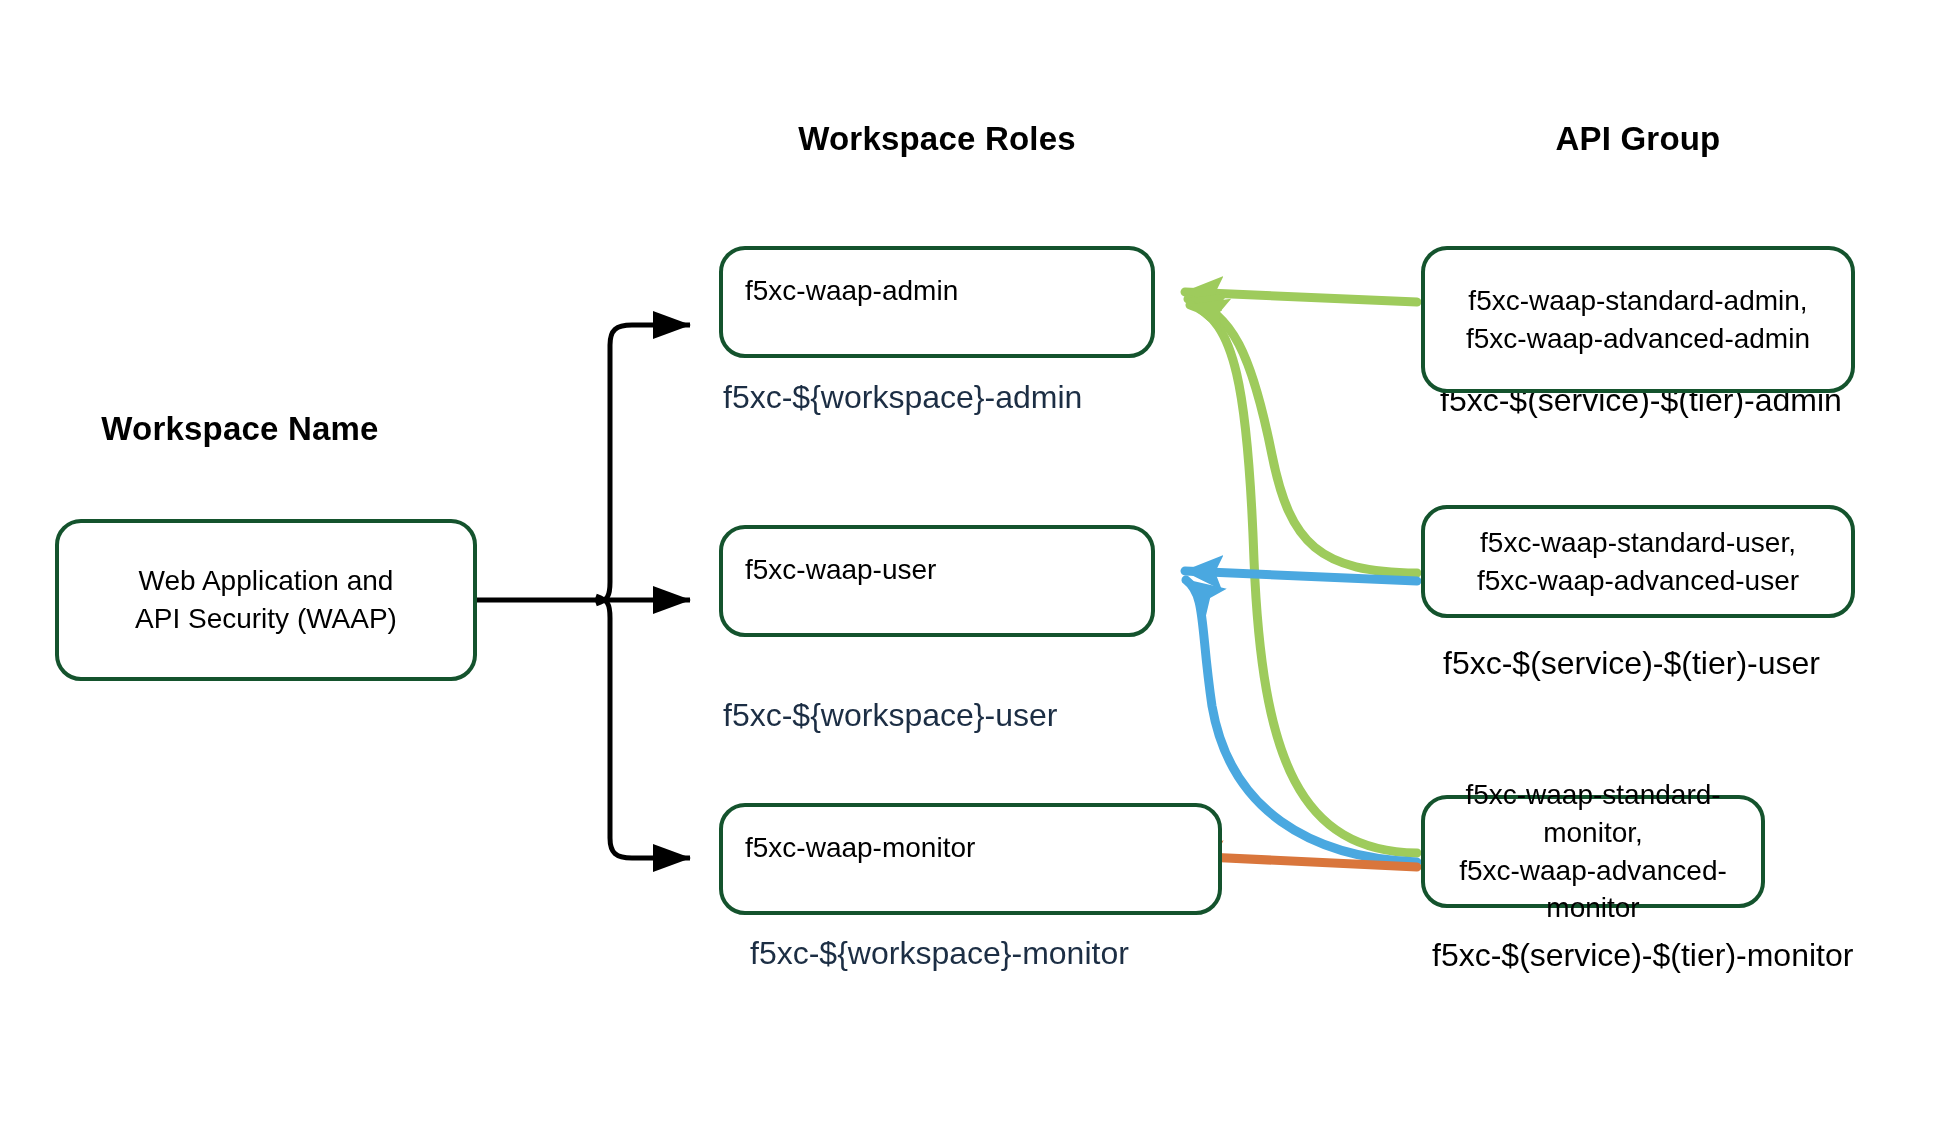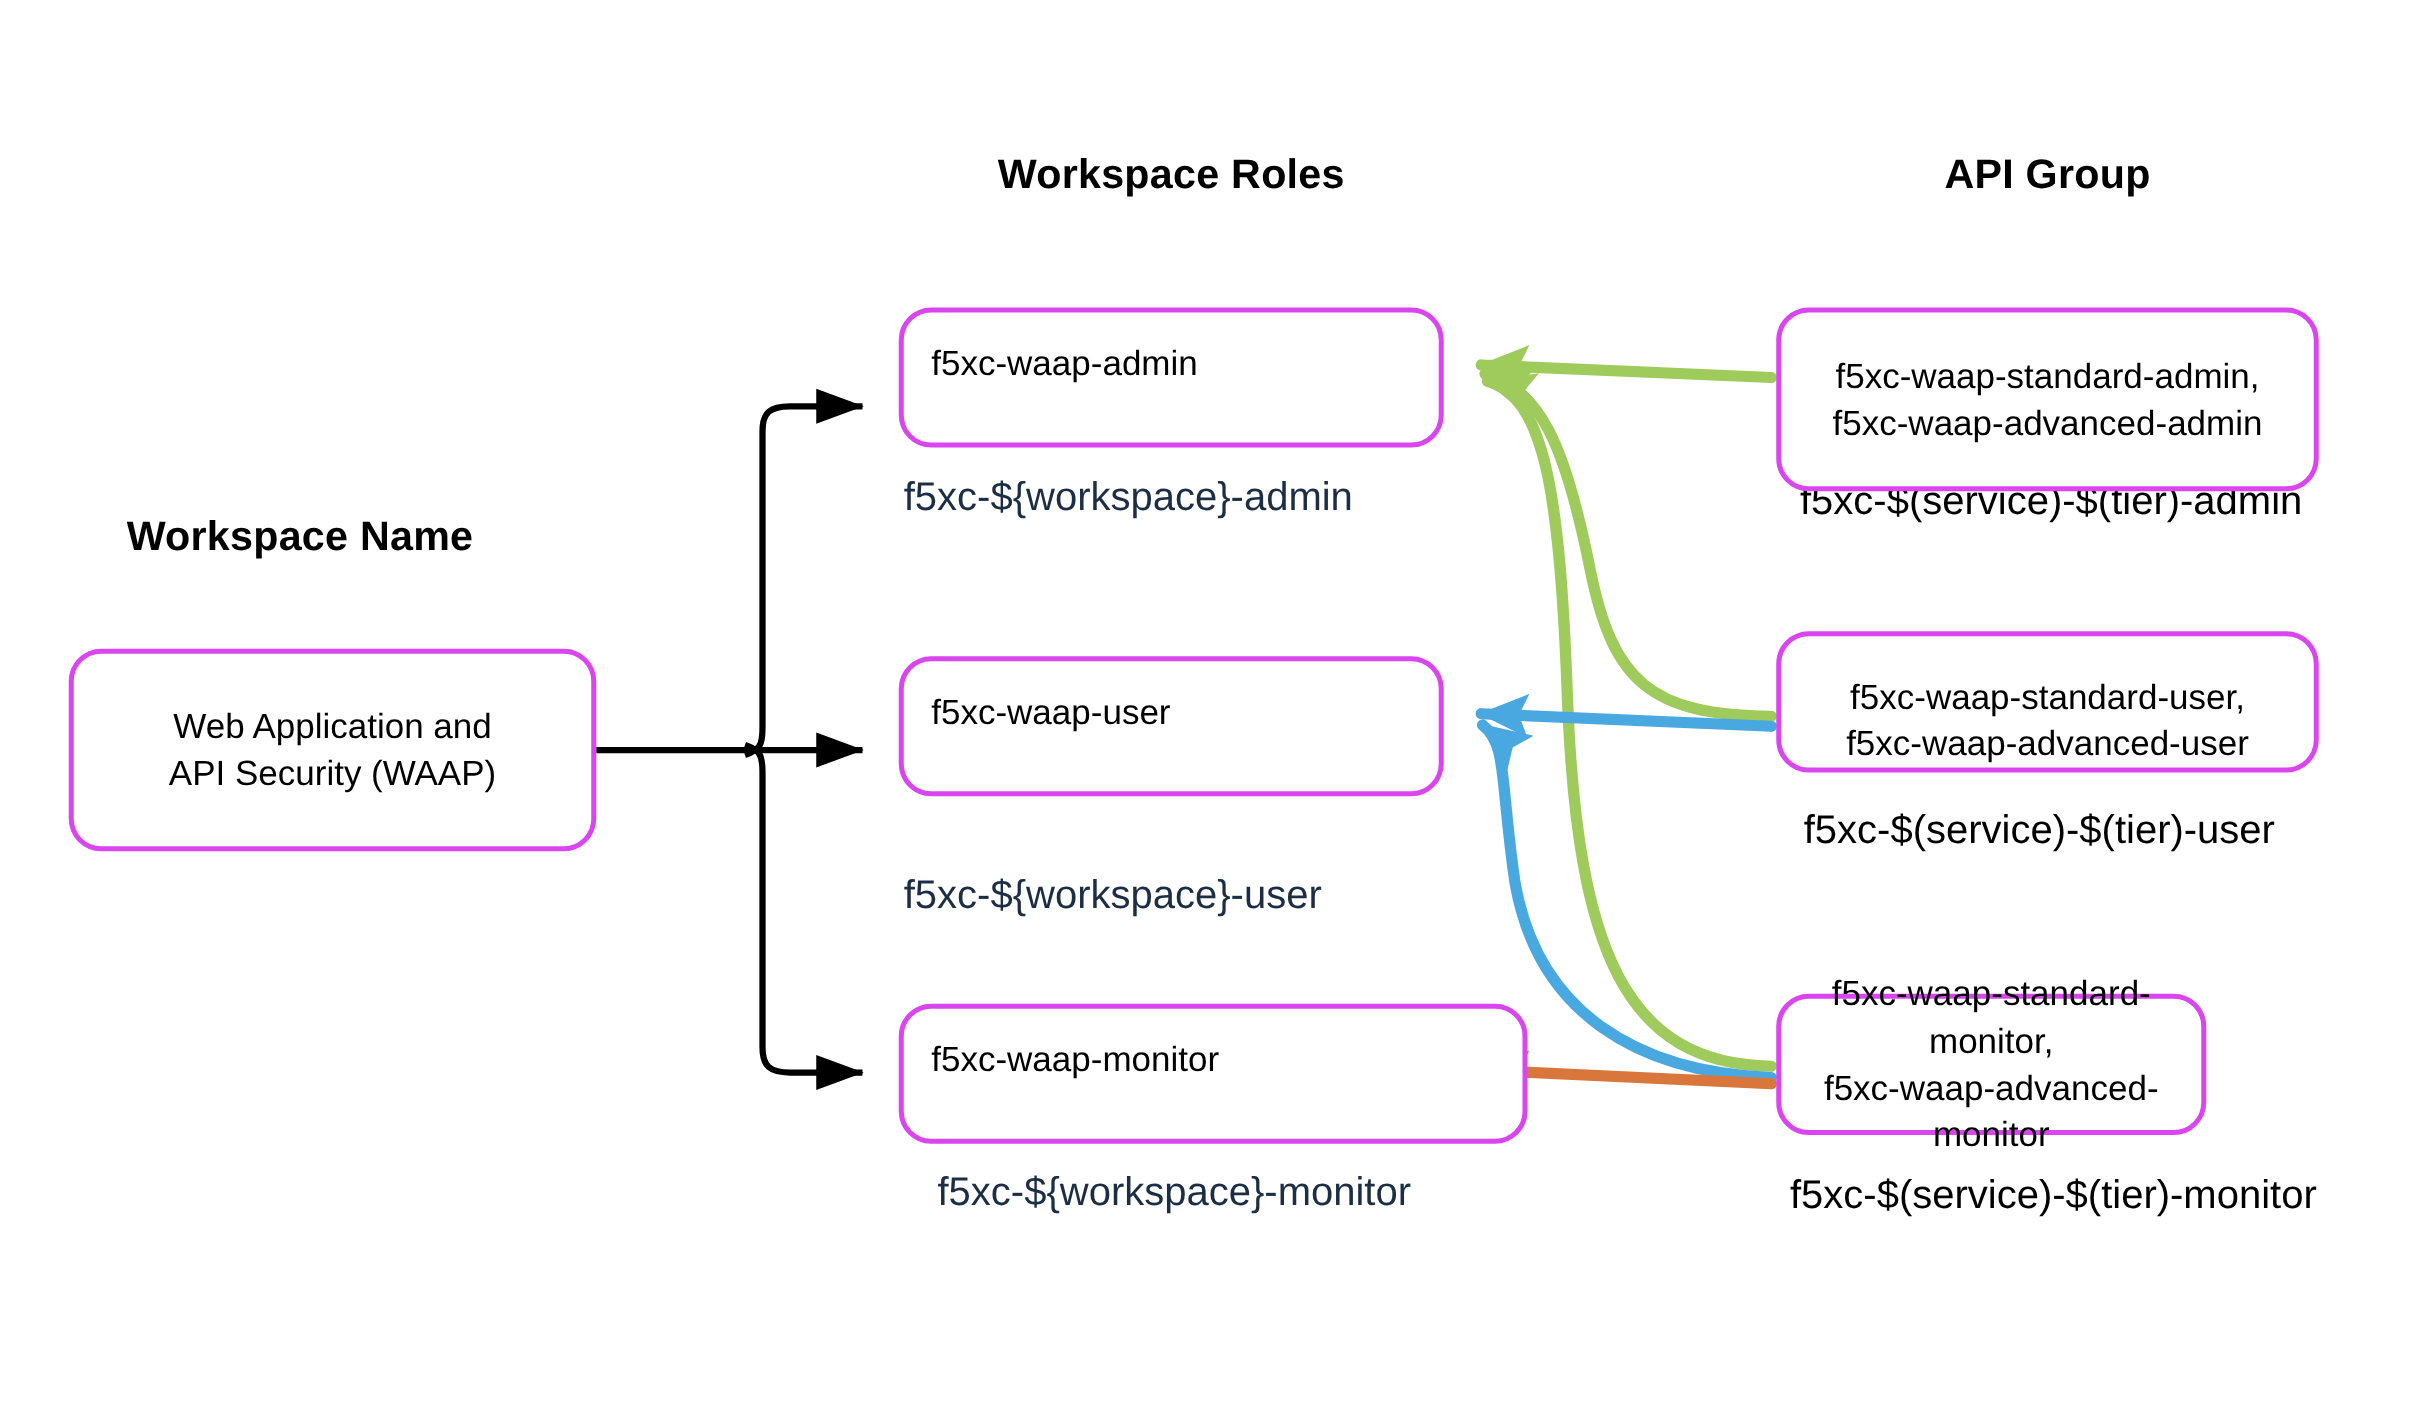--- a/index.html
+++ b/index.html
@@ -38,21 +38,21 @@
     letter-spacing: 0.2px;
     color: #000;
     white-space: nowrap;
     text-align: center;
   }
 
   
   .node {
     position: absolute;
     box-sizing: border-box;
-    border: 4px solid #d946ef;
+    border: 4px solid #14532d;
     border-radius: 26px;
     background: #ffffff;
     display: flex;
     align-items: center;
     z-index: 3;
   }
   .node-text {
     width: 100%;
     font-size: 28px;
     line-height: 1.34;
@@ -165,21 +165,21 @@
   <div class="caption role-caption" style="left:728px; top:934px;margin-left:22px;">f5xc-${workspace}-monitor</div>
 
   <div class="node api" style="left:1421px; top:246px; width:434px; height:147px;">
     <div class="node-text">
       <div>f5xc-waap-standard-admin,</div>
       <div>f5xc-waap-advanced-admin</div>
     </div>
   </div>
   <div class="caption api-caption" style="left:1440px; top:381px;">f5xc-$(service)-$(tier)-admin</div>
 
-  <div class="node api" style="left:1421px; top:505px; width:434px; height:113px;align-items:flex-end;">
+  <div class="node api" style="left:1421px; top:505px; width:434px; height:113px;">
     <div class="node-text">
       <div>f5xc-waap-standard-user,</div>
       <div>f5xc-waap-advanced-user</div>
     </div>
   </div>
   <div class="caption api-caption" style="left:1443px; top:644px;">f5xc-$(service)-$(tier)-user</div>
 
   <div class="node api" style="left:1421px; top:795px; width:344px; height:113px;">
     <div class="node-text">
       <div>f5xc-waap-standard-monitor,</div>

